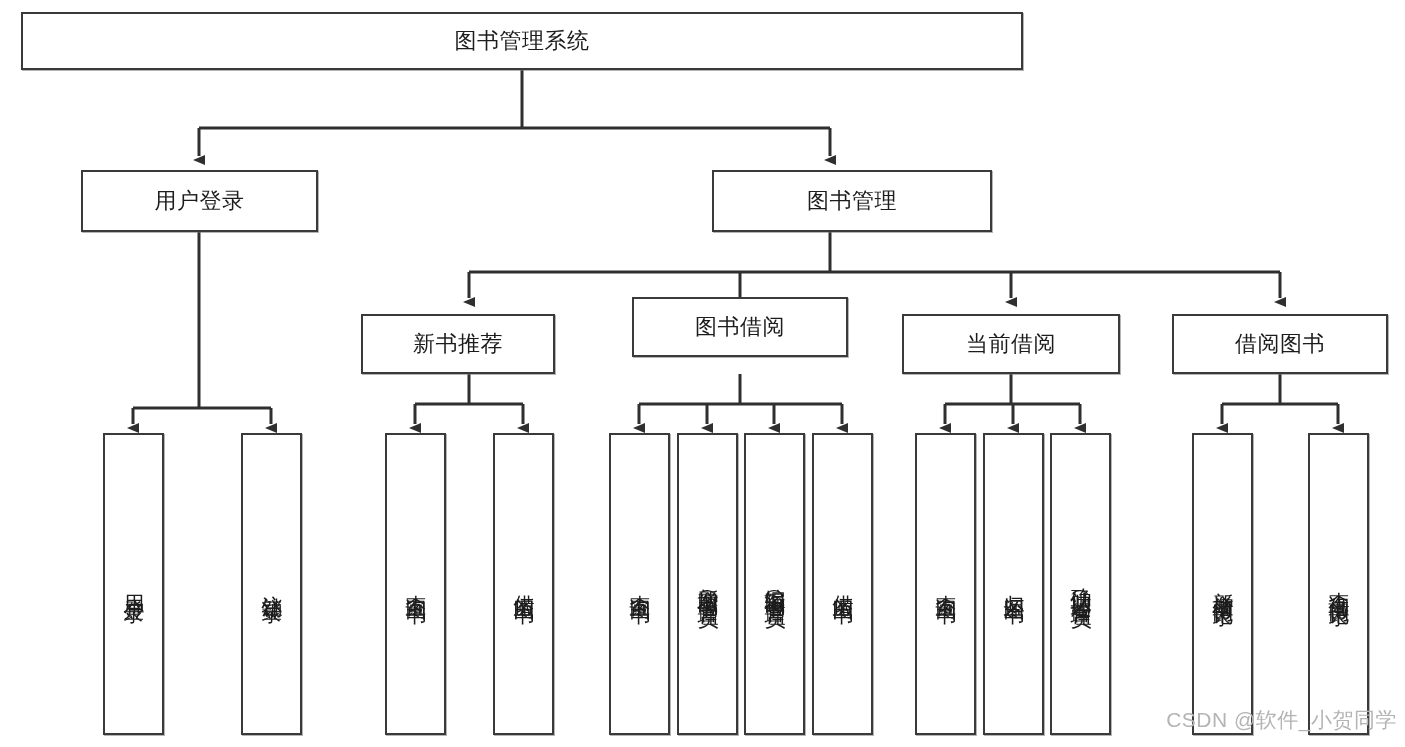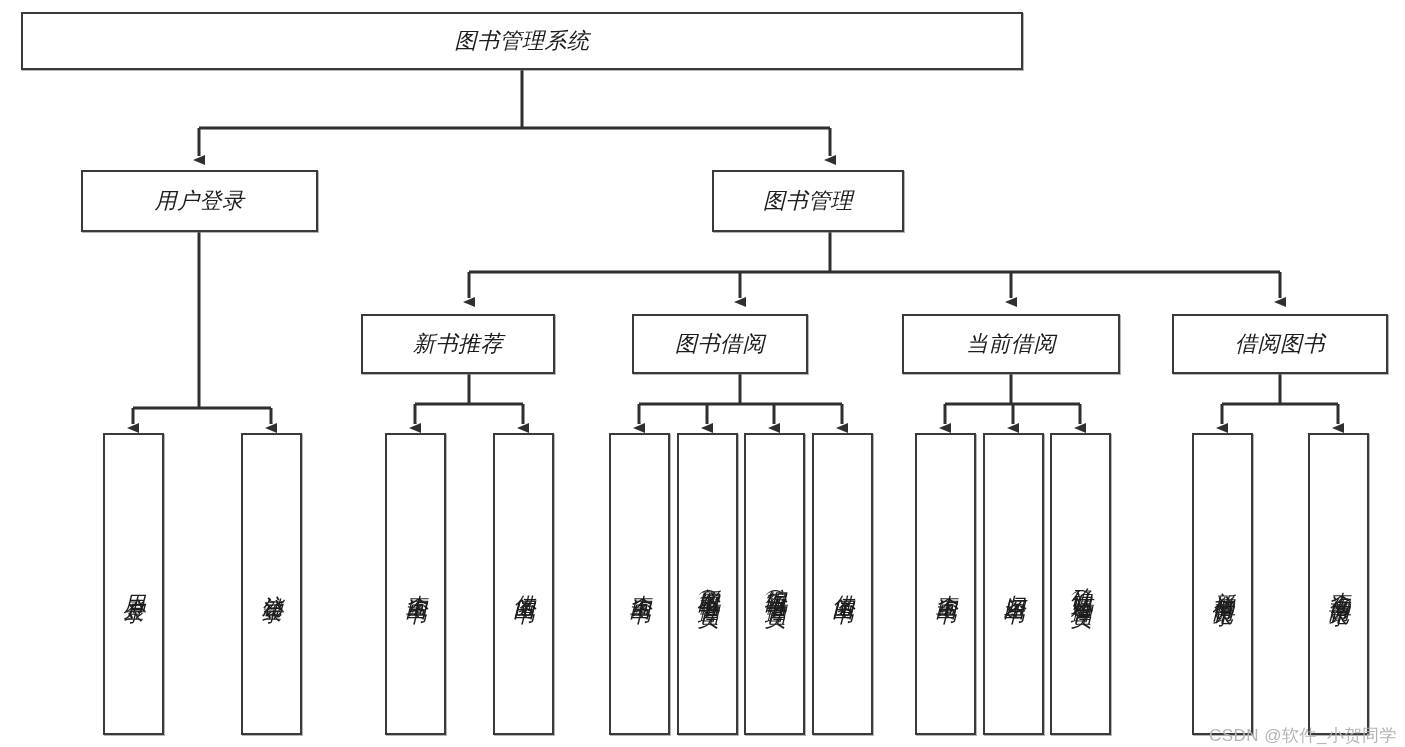--- a/index.html
+++ b/index.html
@@ -32,21 +32,20 @@
     justify-content: center;
     overflow: hidden;
   }
   .node-label {
     color: #1c1c1c;
     font-size: 22px;
     line-height: 1.18;
     letter-spacing: 0.5px;
     white-space: nowrap;
     text-align: left;
-    font-style: italic;
   }
   .node-label.vertical {
     writing-mode: vertical-rl;
     text-orientation: upright;
     letter-spacing: 3px;
     font-size: 21px;
     white-space: nowrap;
   }
   .leaf-box .node-label.vertical {
     max-height: 100%;
@@ -55,22 +54,22 @@
     position: absolute;
     left: 0;
     top: 0;
     width: 1405px;
     height: 747px;
     pointer-events: none;
   }
   .watermark {
     position: absolute;
     right: 8px;
-    bottom: 0;
-    font-size: 17px;
+    bottom: 13px;
+    font-size: 21px;
     color: #b4b4b4;
     letter-spacing: 0.5px;
     white-space: nowrap;
     font-family: "Liberation Sans", "DejaVu Sans", sans-serif;
   }
 </style>
 </head>
 <body>
 
 <div id="diagram-root">
@@ -126,29 +125,29 @@
   </svg>
 
   <div class="node-box" style="left:21px; top:12px; width:1002px; height:58px;">
     <span class="node-label">图书管理系统</span>
   </div>
 
   <div class="node-box" style="left:81px; top:170px; width:237px; height:62px;">
     <span class="node-label">用户登录</span>
   </div>
 
-  <div class="node-box" style="left:712px; top:170px; width:192px; height:62px;">
+  <div class="node-box" style="left:712px; top:170px; width:280px; height:62px;">
     <span class="node-label">图书管理</span>
   </div>
 
   <div class="node-box" style="left:361px; top:314px; width:194px; height:60px;">
     <span class="node-label">新书推荐</span>
   </div>
 
-  <div class="node-box" style="left:632px; top:314px; width:176px; height:60px;">
+  <div class="node-box" style="left:632px; top:297px; width:216px; height:60px;">
     <span class="node-label">图书借阅</span>
   </div>
 
   <div class="node-box" style="left:902px; top:314px; width:218px; height:60px;">
     <span class="node-label">当前借阅</span>
   </div>
 
   <div class="node-box" style="left:1172px; top:314px; width:216px; height:60px;">
     <span class="node-label">借阅图书</span>
   </div>

